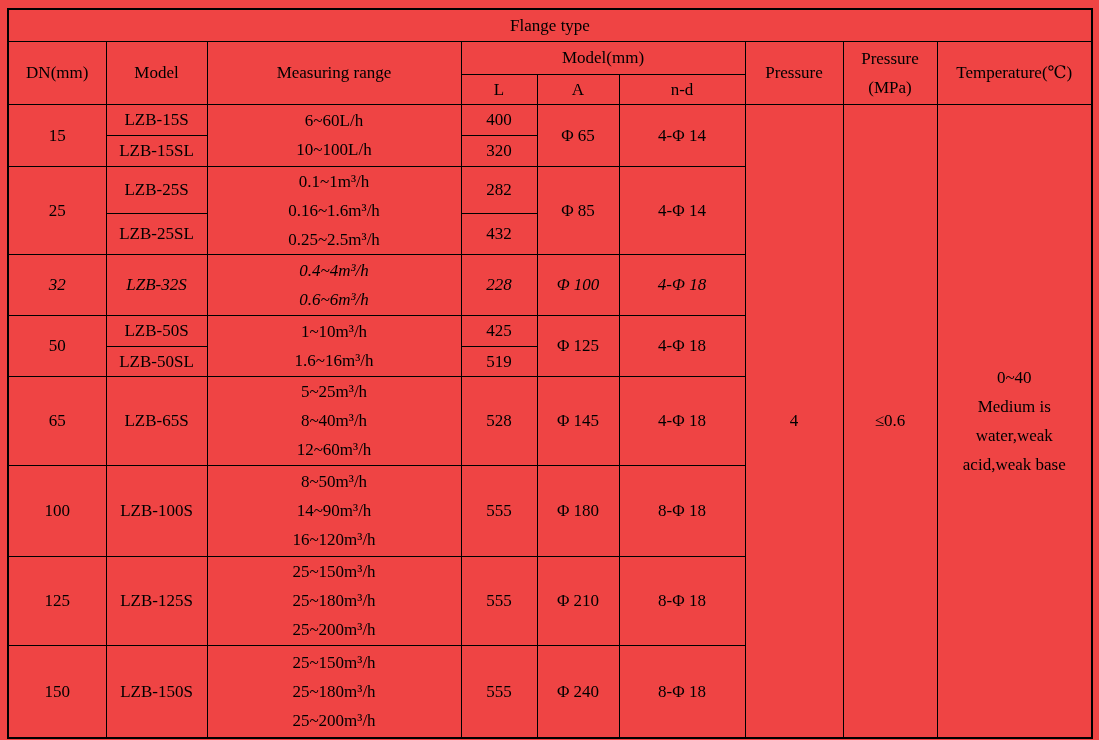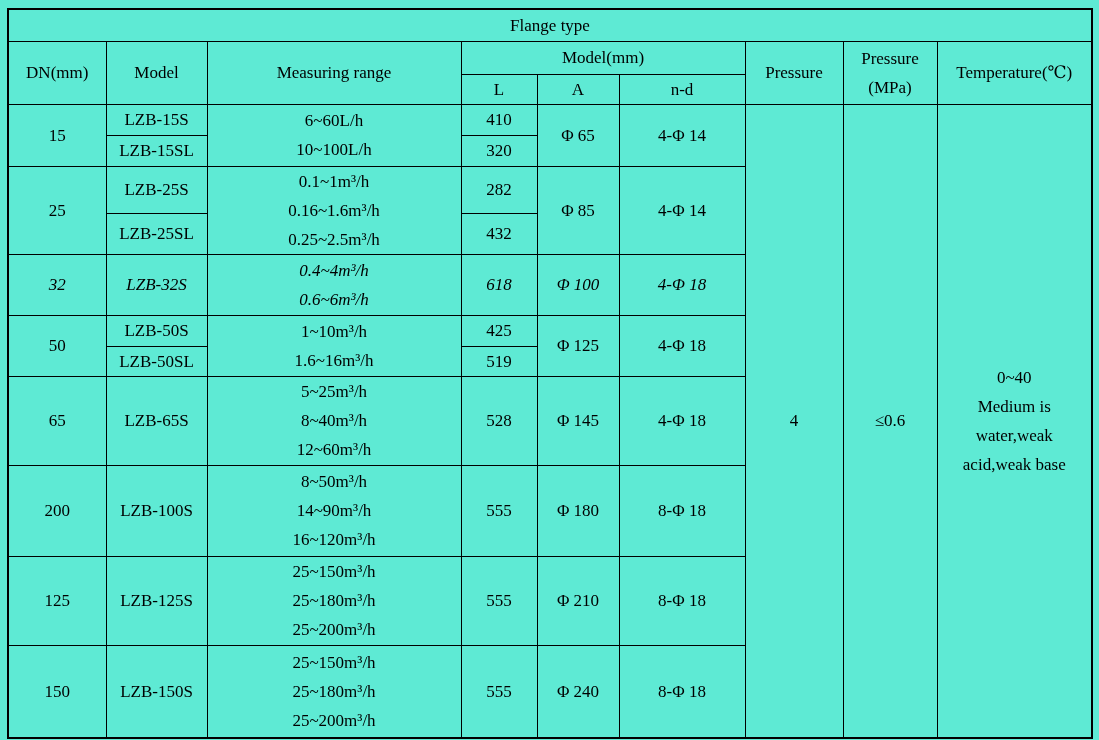--- a/index.html
+++ b/index.html
@@ -3,21 +3,21 @@
 <meta charset="utf-8">
 <style>
   html, body {
     margin: 0;
     padding: 0;
     background: #ffffff;
   }
   .page {
     width: 1099px;
     height: 740px;
-    background: #5eead4;
+    background: #ef4444;
     box-sizing: border-box;
     padding: 8px 7px;
     overflow: hidden;
   }
   table.spec {
     border-collapse: collapse;
     table-layout: fixed;
     width: 1084px;
     border: 2px solid #000;
     font-family: "Liberation Serif", "DejaVu Serif", serif;
@@ -82,21 +82,21 @@
       <td>L</td>
       <td>A</td>
       <td>n-d</td>
     </tr>
 
     <tr class="r-s31">
       <td rowspan="2">15</td>
       <td>LZB-15S</td>
       <td rowspan="2" class="pre">6~60L/h
 10~100L/h</td>
-      <td>410</td>
+      <td>400</td>
       <td rowspan="2">Φ 65</td>
       <td rowspan="2">4-Φ 14</td>
       <td rowspan="11">4</td>
       <td rowspan="11">≤0.6</td>
       <td rowspan="11" class="pre">0~40
 Medium is
 water,weak
 acid,weak base</td>
     </tr>
     <tr class="r-s31">
@@ -117,21 +117,21 @@
     <tr class="r-s41">
       <td>LZB-25SL</td>
       <td>432</td>
     </tr>
 
     <tr class="r-s61">
       <td>32</td>
       <td>LZB-32S</td>
       <td class="pre">0.4~4m³/h
 0.6~6m³/h</td>
-      <td>618</td>
+      <td>228</td>
       <td>Φ 100</td>
       <td>4-Φ 18</td>
     </tr>
 
     <tr class="r-s31">
       <td rowspan="2">50</td>
       <td>LZB-50S</td>
       <td rowspan="2" class="pre">1~10m³/h
 1.6~16m³/h</td>
       <td>425</td>
@@ -148,21 +148,21 @@
       <td>LZB-65S</td>
       <td class="pre">5~25m³/h
 8~40m³/h
 12~60m³/h</td>
       <td>528</td>
       <td>Φ 145</td>
       <td>4-Φ 18</td>
     </tr>
 
     <tr class="r-s91">
-      <td>200</td>
+      <td>100</td>
       <td>LZB-100S</td>
       <td class="pre">8~50m³/h
 14~90m³/h
 16~120m³/h</td>
       <td>555</td>
       <td>Φ 180</td>
       <td>8-Φ 18</td>
     </tr>
 
     <tr class="r-s89">

